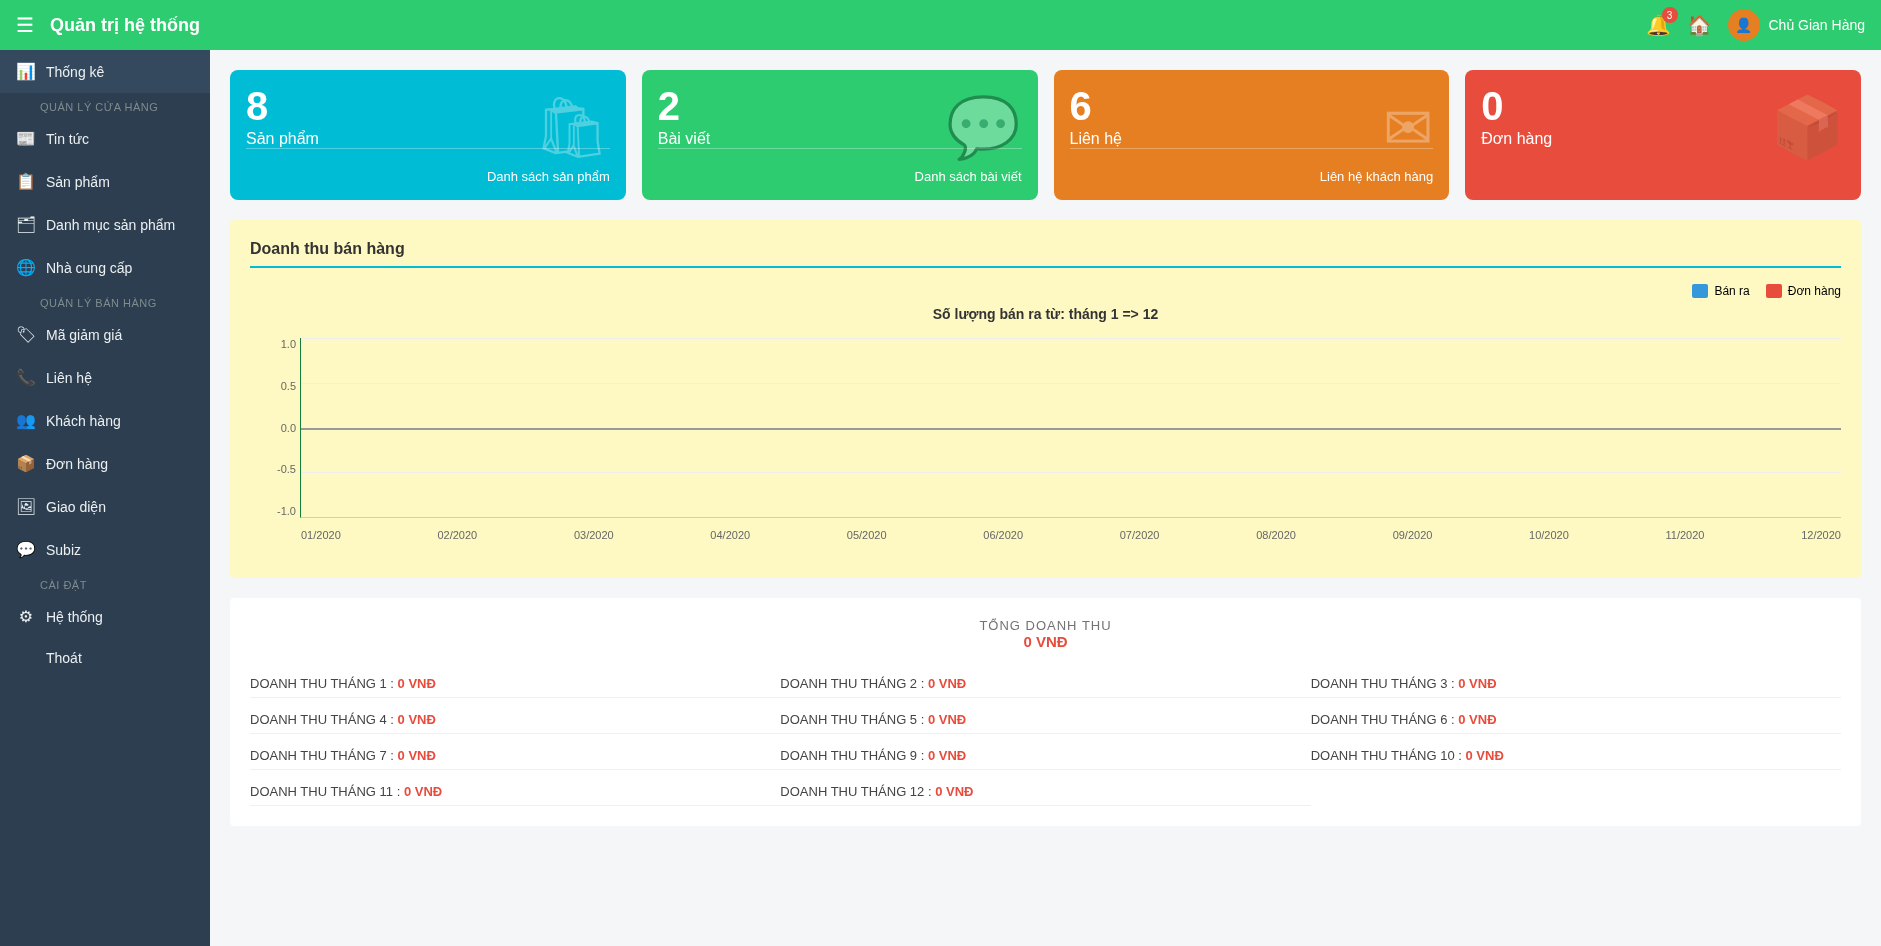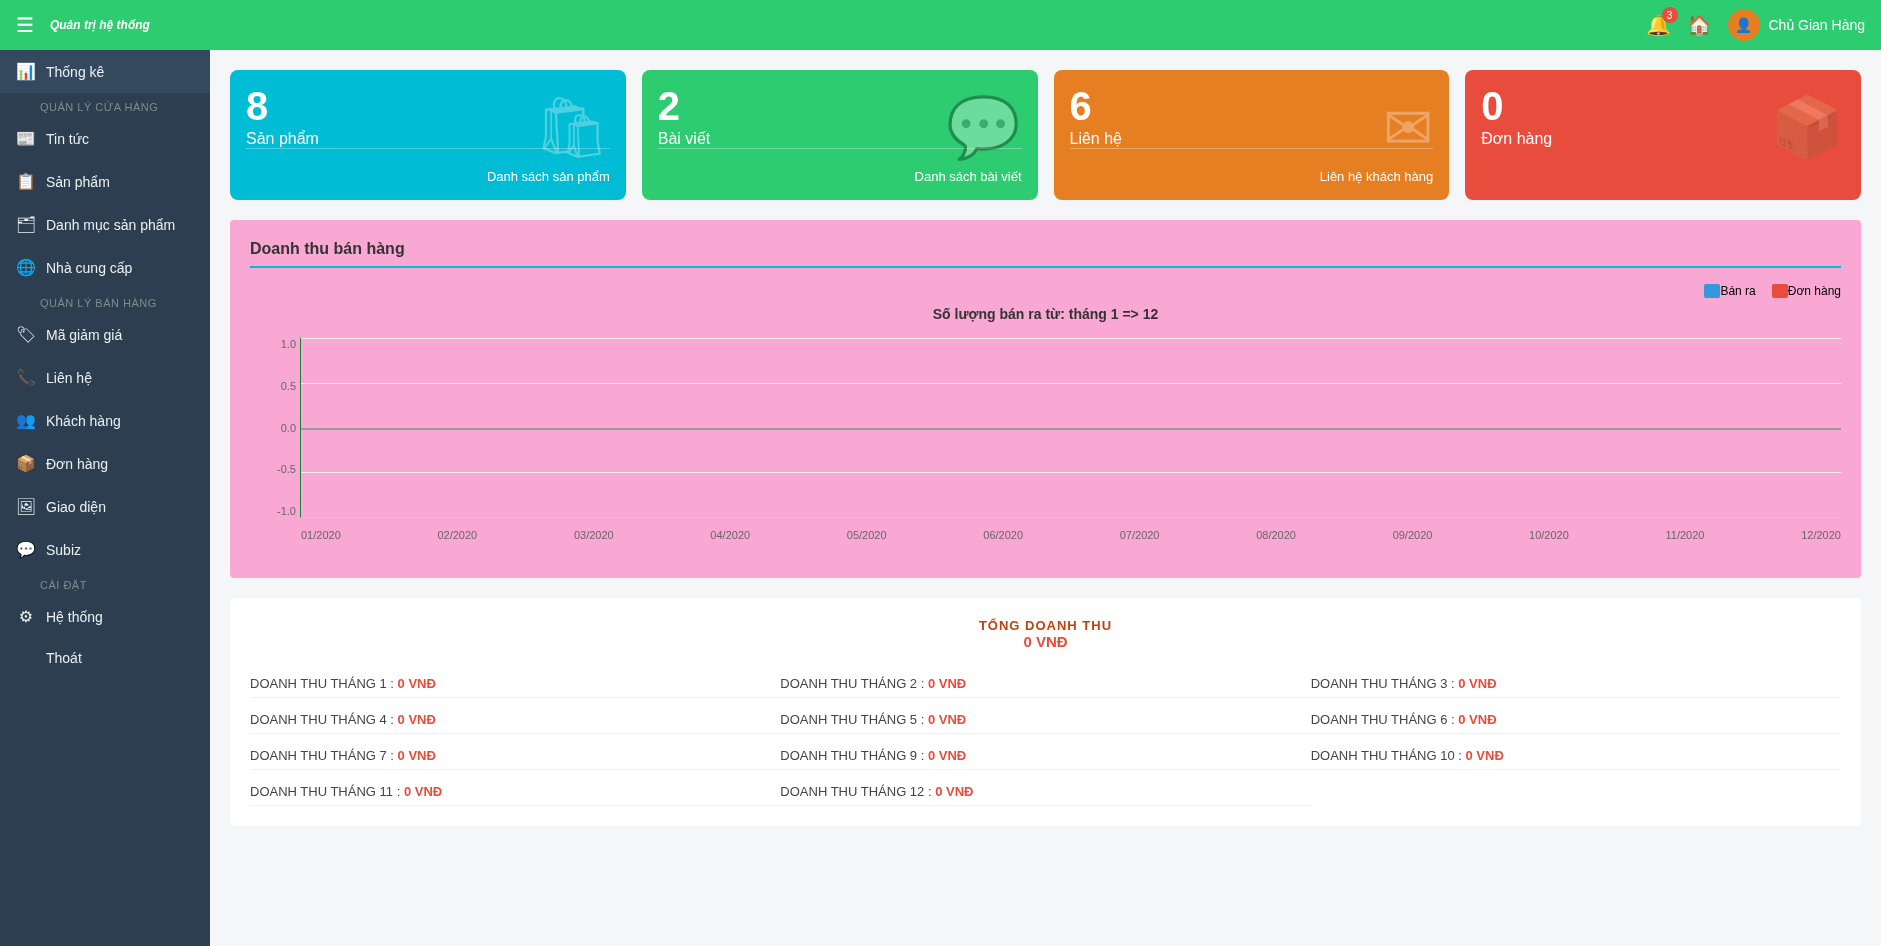--- a/index.html
+++ b/index.html
@@ -11,24 +11,23 @@
       color: white;
       height: 50px;
       display: flex;
       align-items: center;
       padding: 0 16px;
       flex-shrink: 0;
       position: relative;
       z-index: 100;
     }
     .top-header .brand {
-      font-size: 12px;
+      font-size: 18px;
       font-weight: bold;
       flex: 1;
-      font-style: italic;
     }
     .top-header .hamburger {
       margin-right: 16px;
       font-size: 20px;
       cursor: pointer;
     }
     .top-header .right-icons {
       display: flex;
       align-items: center;
       gap: 16px;
@@ -164,21 +163,21 @@
       position: absolute;
       right: 16px;
       top: 50%;
       transform: translateY(-60%);
       font-size: 60px;
       opacity: 0.3;
     }
 
     
     .chart-section {
-      background: #f9a8d4;
+      background: #fef9c3;
       border-radius: 4px;
       padding: 20px;
       margin-bottom: 20px;
     }
     .chart-section h2 {
       font-size: 16px;
       font-weight: bold;
       color: #333;
       margin-bottom: 16px;
       border-bottom: 2px solid #00bcd4;
@@ -246,41 +245,42 @@
     .chart-legend {
       display: flex;
       gap: 16px;
       justify-content: flex-end;
       font-size: 12px;
       margin-bottom: 8px;
     }
     .legend-item {
       display: flex;
       align-items: center;
+      gap: 6px;
     }
     .legend-color {
       width: 16px;
       height: 14px;
       border-radius: 2px;
     }
 
     
     .revenue-section {
       background: white;
       border-radius: 4px;
       padding: 20px;
     }
     .revenue-total {
       text-align: center;
       margin-bottom: 20px;
     }
     .revenue-total .label {
       font-size: 13px;
-      font-weight: bold;
-      color: #c2410c;
+      font-weight: normal;
+      color: #737373;
       letter-spacing: 1px;
     }
     .revenue-total .value {
       font-size: 15px;
       font-weight: bold;
       color: #e74c3c;
     }
     .revenue-grid {
       display: grid;
       grid-template-columns: repeat(3, 1fr);

